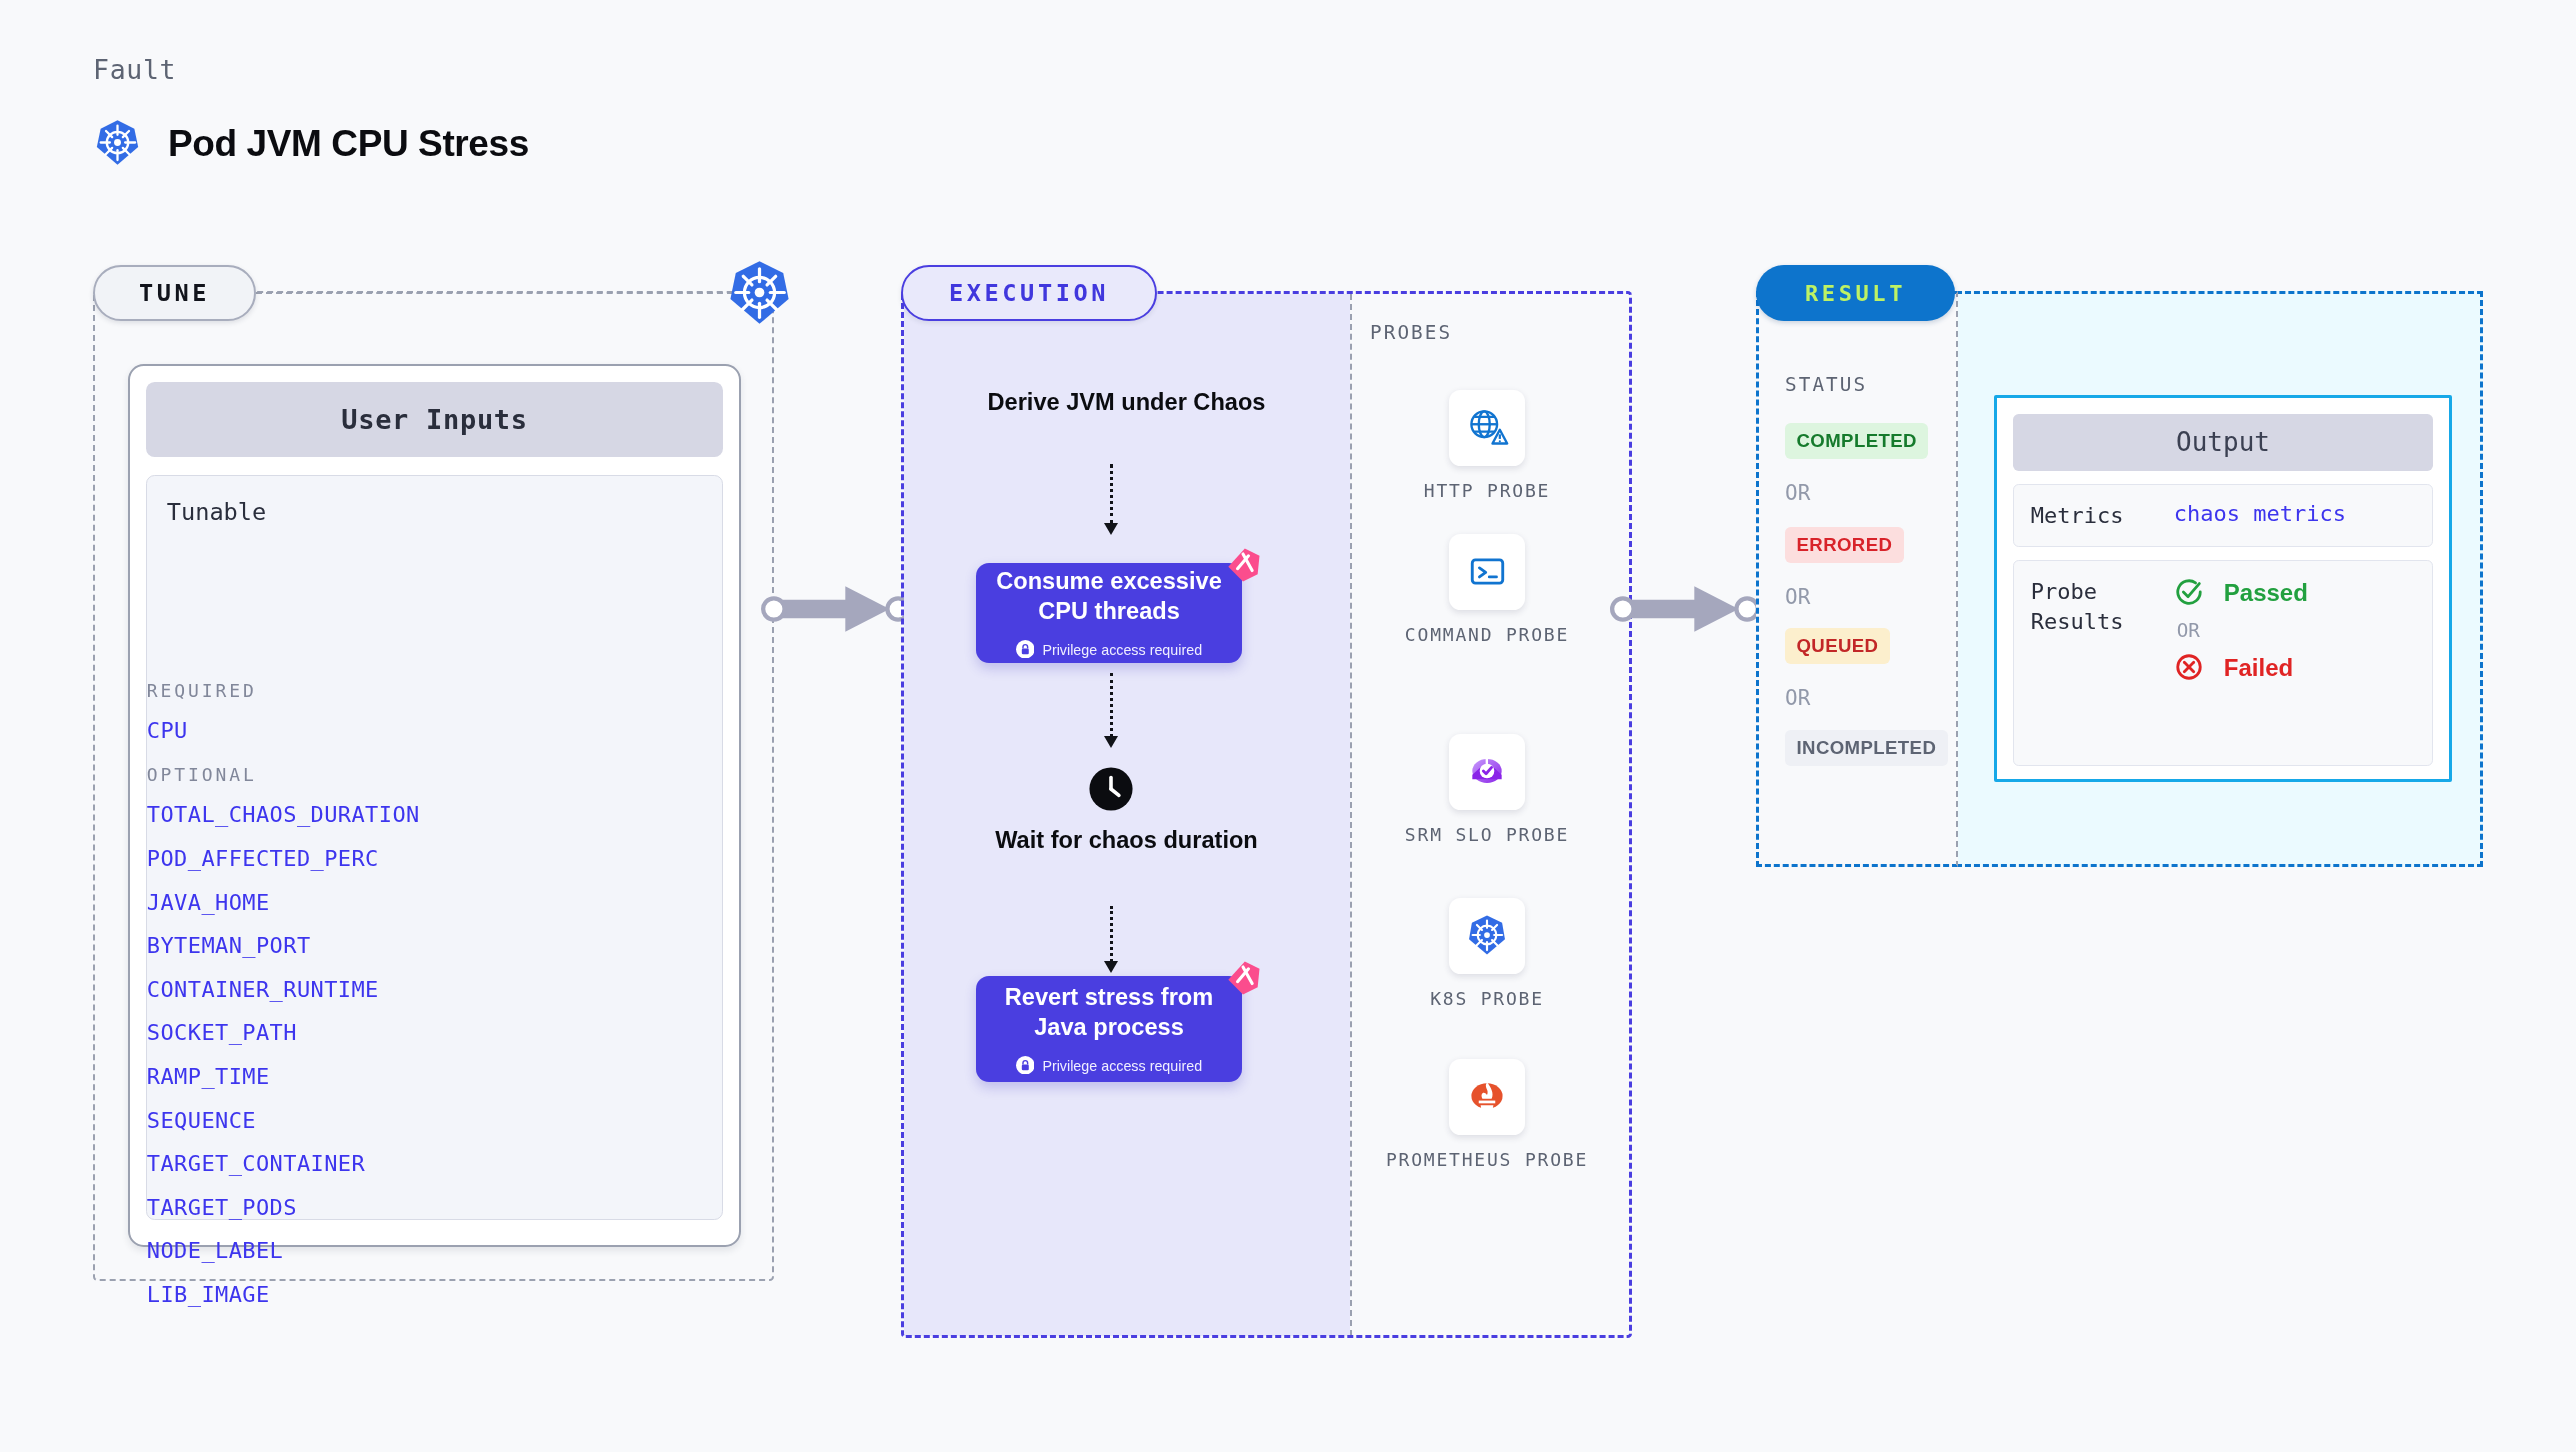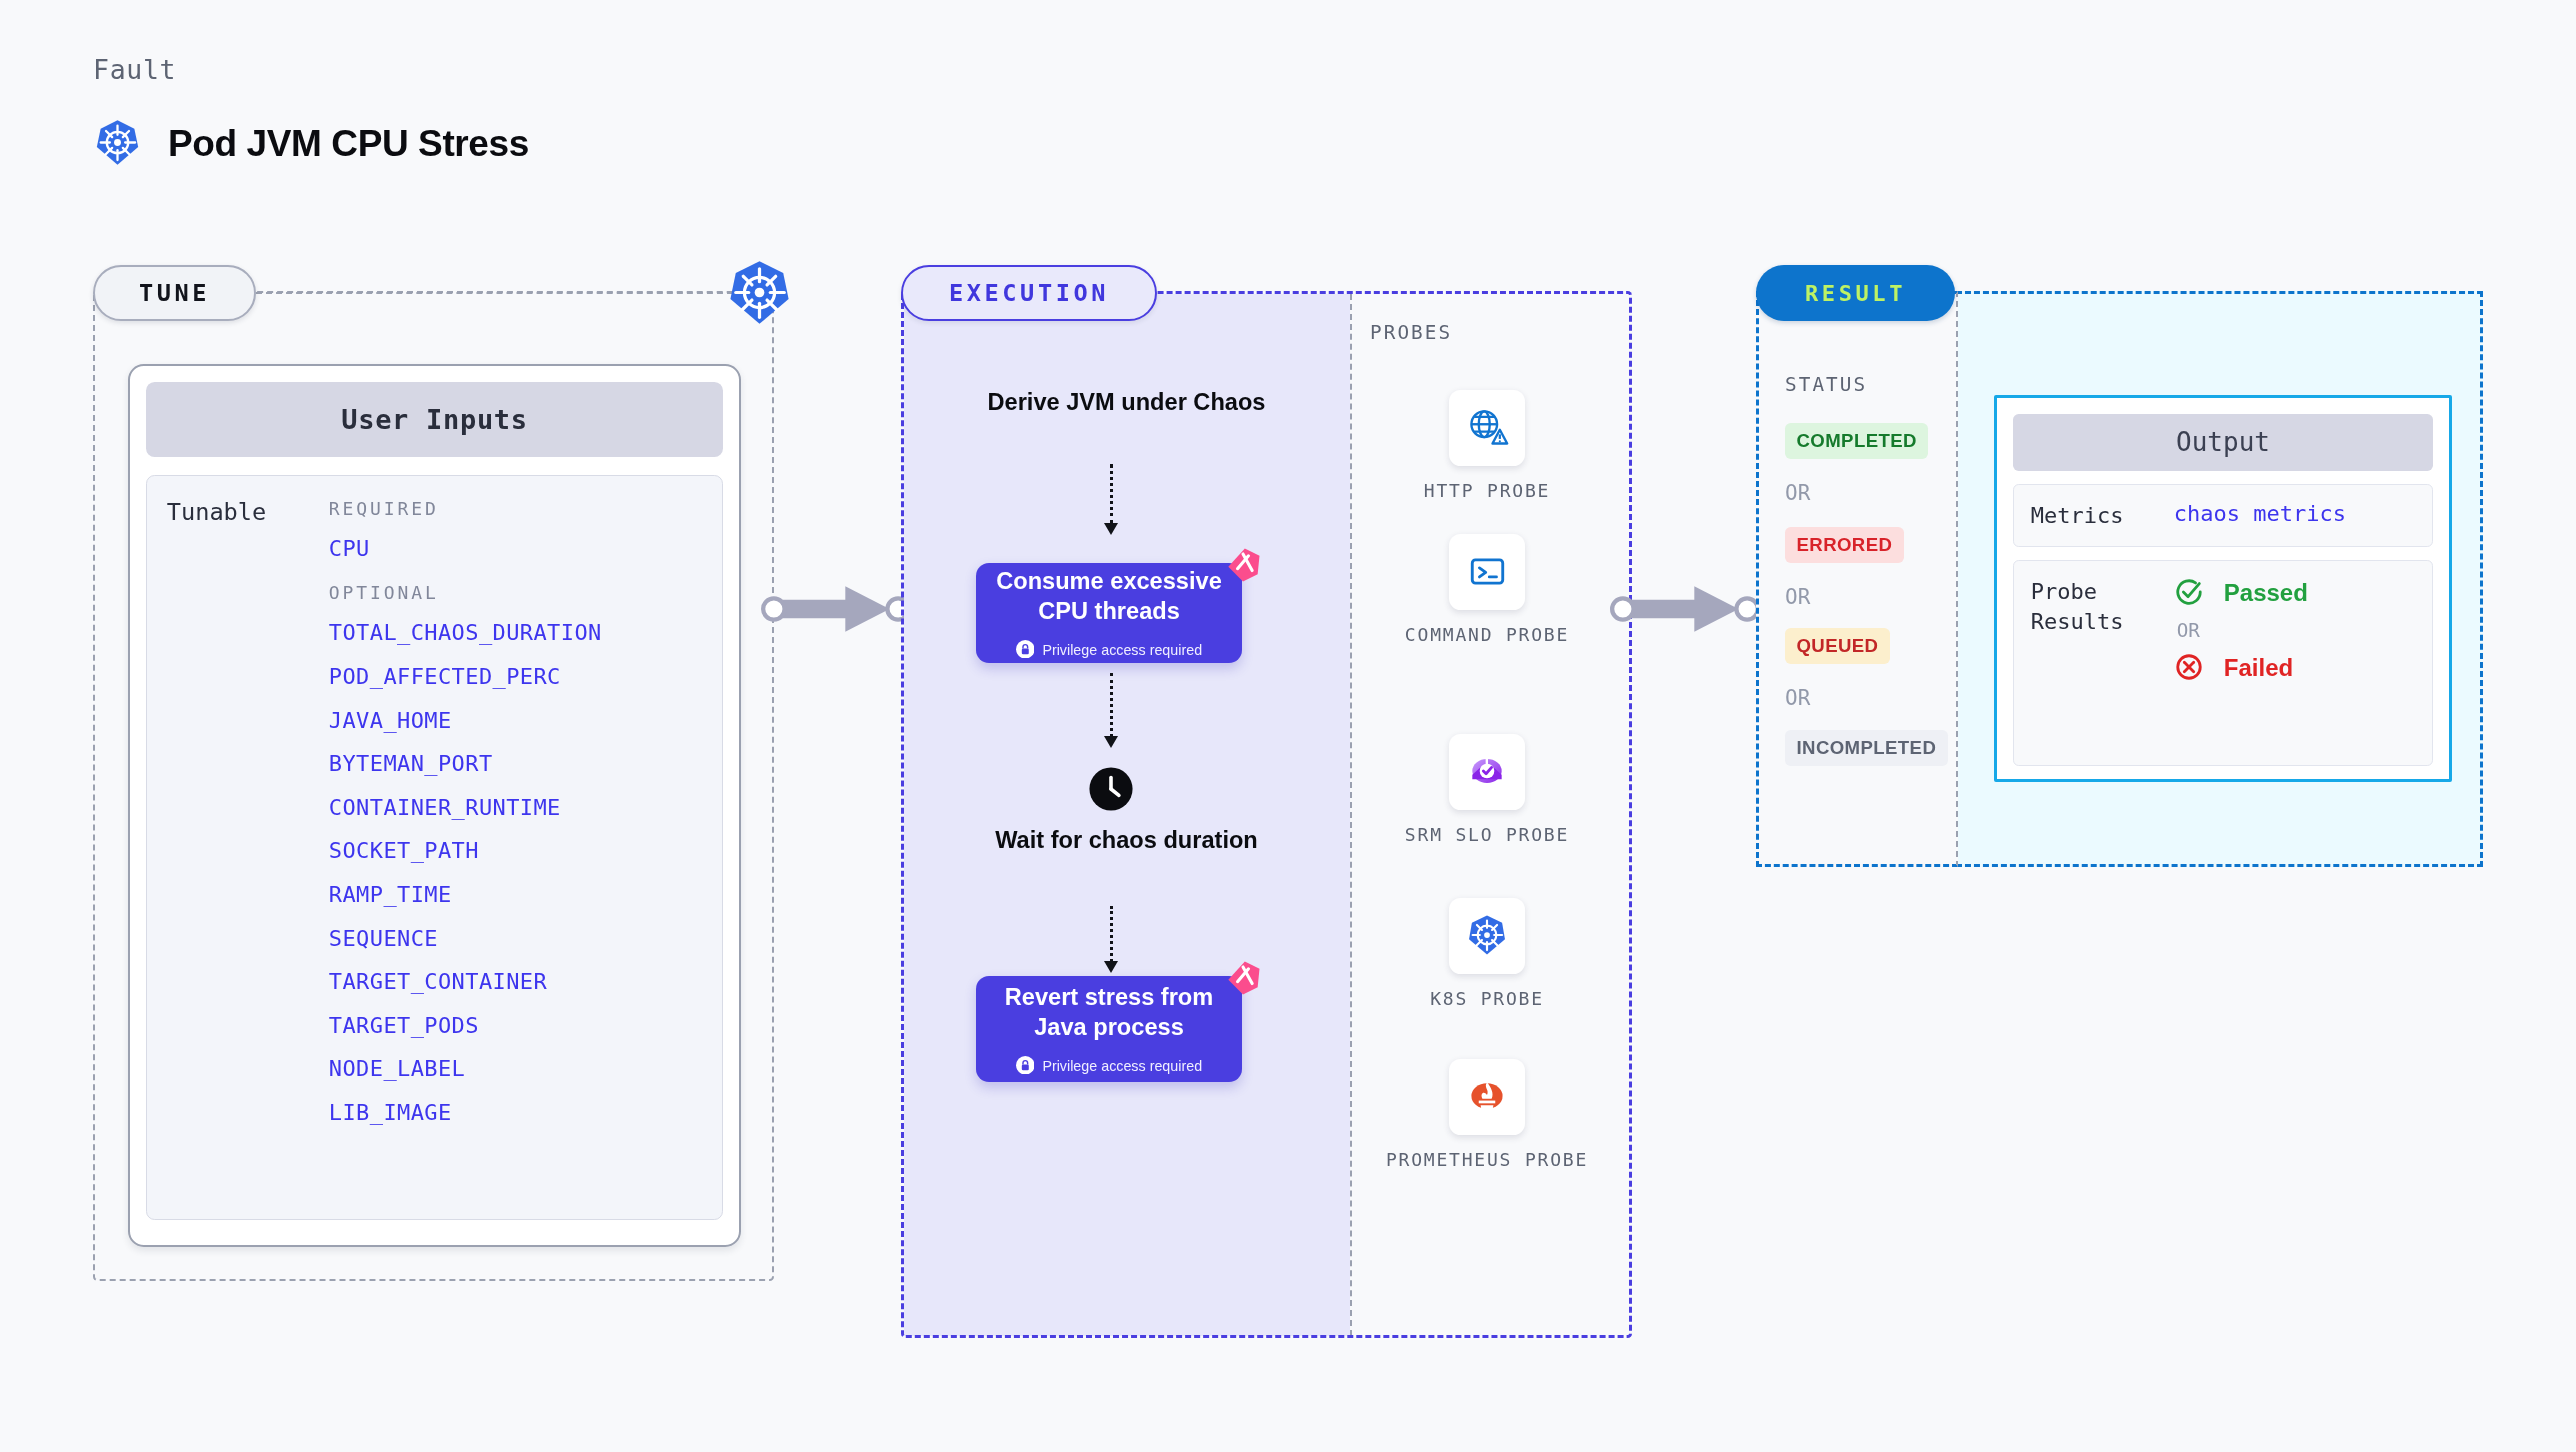--- a/index.html
+++ b/index.html
@@ -71,21 +71,21 @@
     height: 75px; background: #d6d7e4; border-radius: 8.6px;
     display: flex; align-items: center; justify-content: center;
     font-family: "DejaVu Sans Mono", monospace;
     font-size: 27px; font-weight: bold; color: #2a2e3c;
     letter-spacing: 0.7px;
   }
   .tunable-box {
     margin-top: 18.6px; height: 745px;
     background: #f3f5fa; border: 1.4px solid #d8dbe6;
     border-radius: 8.6px;
-    display: flex; padding: 21.5px 0 0 0;
+    display: flex; padding: 21.5px 0 0 0; flex-direction: column;
   }
   .tunable-label {
     width: 182px; padding-left: 20px; flex: 0 0 182px;
     font-family: "DejaVu Sans Mono", monospace;
     font-size: 23.6px; color: #2a2e3c;
   }
   .tunable-lists { flex: 1; }
   .group-head {
     font-family: "DejaVu Sans Mono", monospace;
     font-size: 18px; color: #81879a; letter-spacing: 2.9px;

